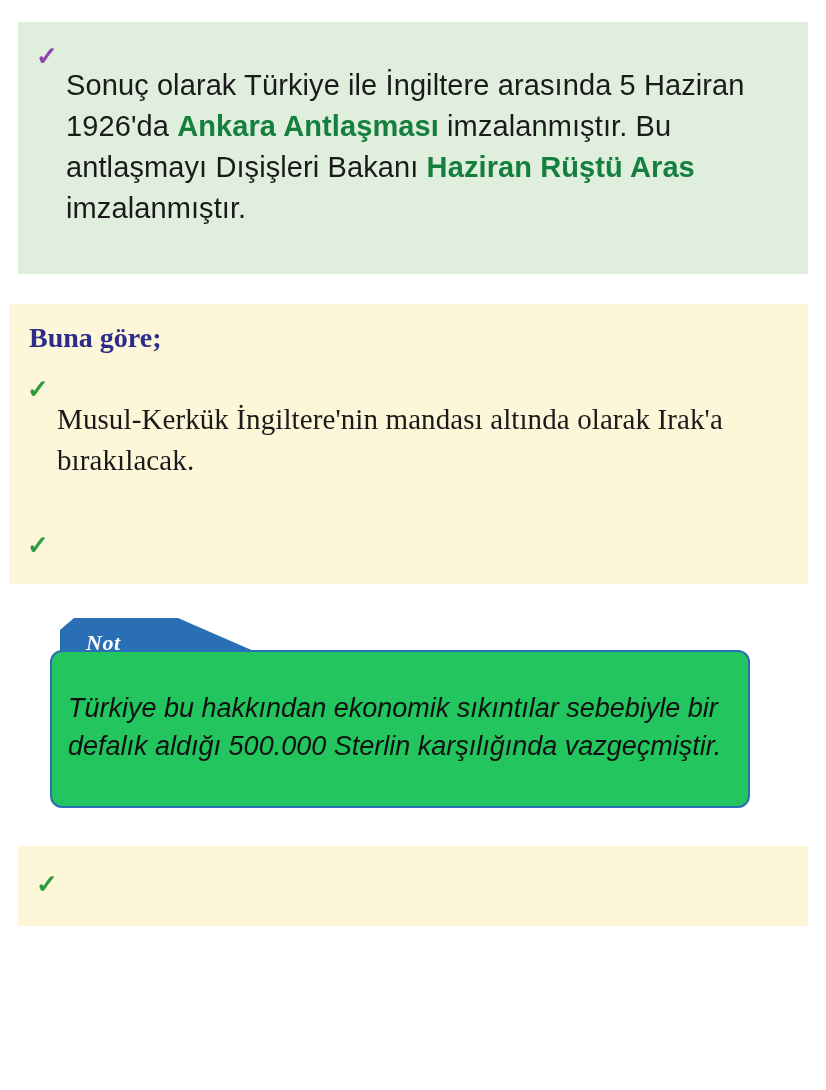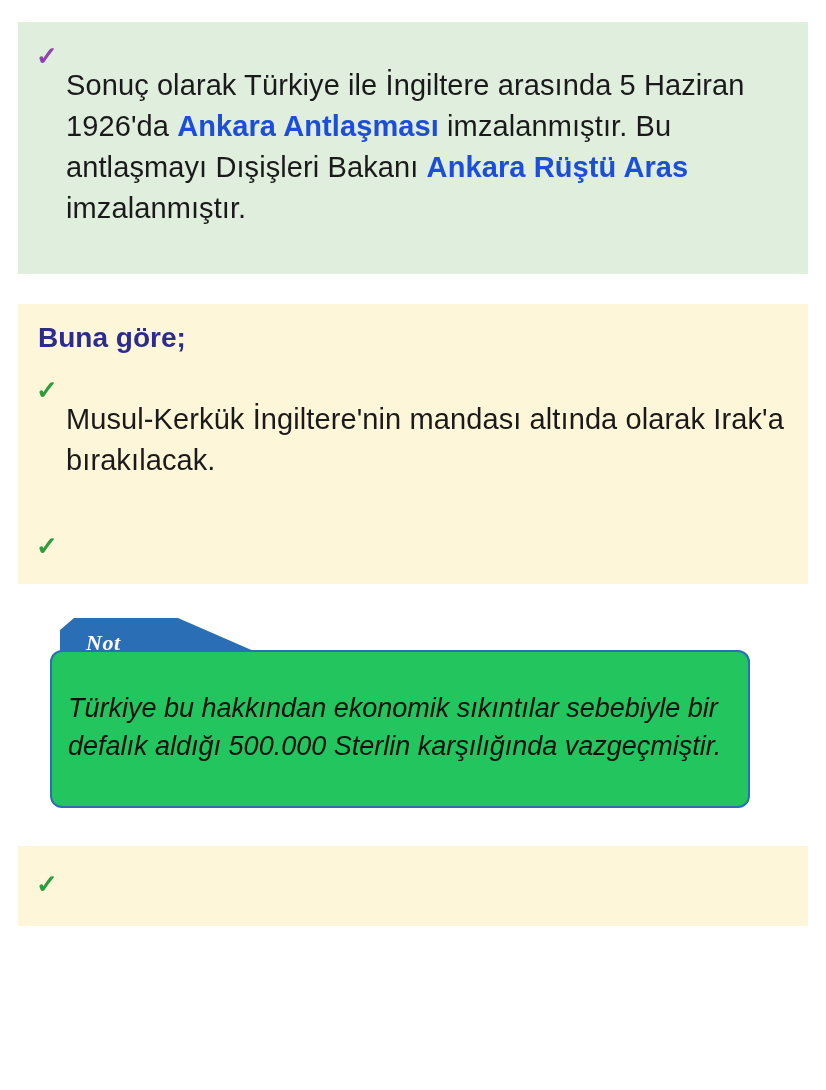--- a/index.html
+++ b/index.html
@@ -50,30 +50,31 @@
   .check-green  { color: #2e9b3f; }
 
   .item-text {
     flex: 1 1 auto;
     font-size: 29px;
     line-height: 41px;
     letter-spacing: 0.1px;
   }
 
   .hl-red {
-    color: #1d4ed8;
+    color: #15803d;
     font-weight: bold;
   }
 
   
   .block-yellow {
     background: #fdf6d8;
-    margin: 30px 18px 0 18px;
+    margin: 30px 18px 0 9px;
     padding: 16px 14px 18px 14px;
     box-sizing: border-box;
+    font-family: Liberation Serif, serif;
   }
 
   .buna-gore {
     color: #2c2c8c;
     font-size: 28px;
     font-weight: bold;
     margin: 2px 0 16px 6px;
   }
 
   .block-yellow .item + .item {
@@ -135,21 +136,21 @@
 </style>
 </head>
 <body>
 
 <div class="page">
 
   <section class="block-green">
     <div class="item">
       <span class="check check-purple">✓</span>
       <p class="item-text">
-        <span>Sonuç olarak Türkiye ile İngiltere arasında 5 Haziran 1926'da </span><span class="hl-red">Ankara Antlaşması</span><span> imzalanmıştır. Bu antlaşmayı Dışişleri Bakanı </span><span class="hl-red">Ankara Rüştü Aras</span><span> imzalanmıştır.</span>
+        <span>Sonuç olarak Türkiye ile İngiltere arasında 5 Haziran 1926'da </span><span class="hl-red">Ankara Antlaşması</span><span> imzalanmıştır. Bu antlaşmayı Dışişleri Bakanı </span><span class="hl-red">Haziran Rüştü Aras</span><span> imzalanmıştır.</span>
       </p>
     </div>
   </section>
 
   <section class="block-yellow">
     <h2 class="buna-gore">Buna göre;</h2>
 
     <div class="item">
       <span class="check check-green">✓</span>
       <p class="item-text">Musul-Kerkük İngiltere'nin mandası altında olarak Irak'a bırakılacak.</p>

